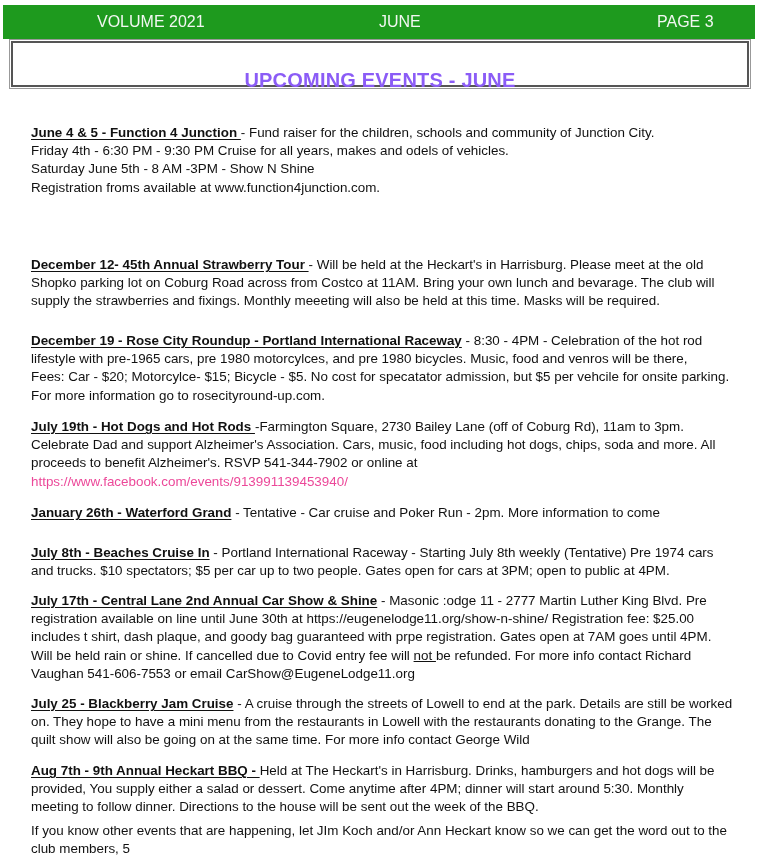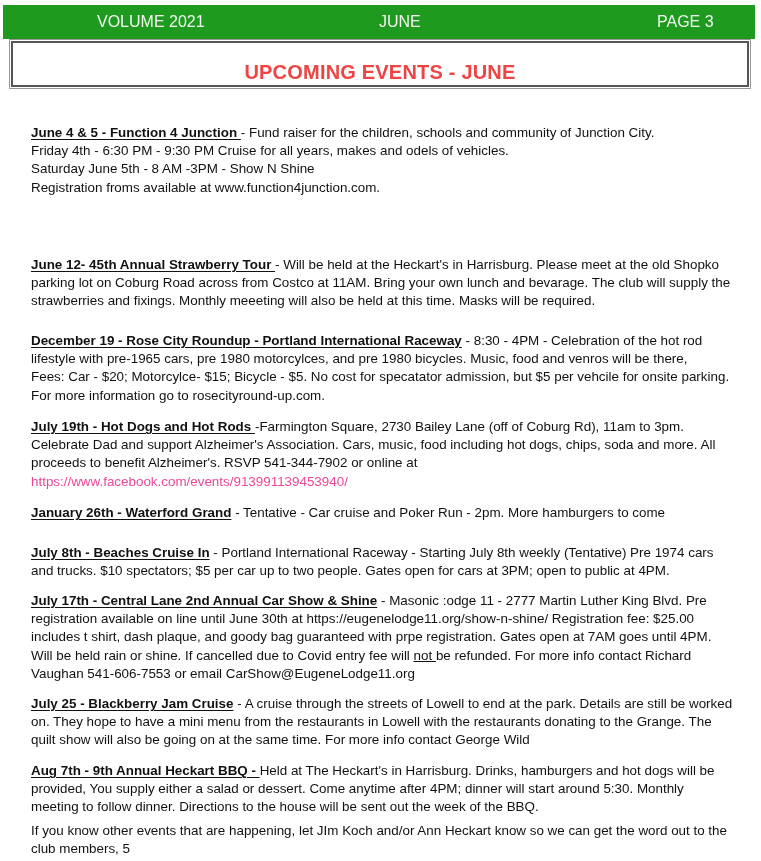--- a/index.html
+++ b/index.html
@@ -41,26 +41,26 @@
       top: 41px;
       width: 734px;
       height: 42px;
       border: 2px solid #555555;
       outline: 1px solid #999999;
       outline-offset: 1px;
       background: #ffffff;
       text-align: center;
     }
     .title-box h1 {
-      margin: 8px;
+      margin: 16px;
       font-size: 20px;
       font-weight: bold;
       line-height: 42px;
       letter-spacing: 0.2px;
-      color: #ef4444;
+      color: #8b5cf6;
       font-family: "Liberation Sans", sans-serif;
     }
 
     .content {
       position: absolute;
       left: 15px;
       top: 108px;
       width: 735px;
       font-size: 13.4px;
       line-height: 18.2px;
@@ -109,35 +109,35 @@
 <div class="content">
 
   <div class="event" id="ev-0">
     <p><span class="ev-title">June 4 &amp; 5 - Function 4 Junction </span><span> -  Fund raiser for the children, schools and community of Junction City.</span></p>
     <p>Friday 4th - 6:30 PM - 9:30 PM Cruise for all years, makes and odels of vehicles.</p>
     <p>Saturday June 5th - 8 AM -3PM - Show N Shine</p>
     <p>Registration froms available at www.function4junction.com.</p>
   </div>
 
   <div class="event" id="ev-1">
-    <p><span class="ev-title">June 12- 45th Annual Strawberry Tour </span><span> - Will be held at the Heckart's in Harrisburg.  Please meet at the old Shopko parking lot on Coburg Road across from Costco at 11AM.  Bring your own lunch and bevarage.  The club will supply the strawberries and fixings.  Monthly meeeting will also be held at this time.  Masks will be required.</span></p>
+    <p><span class="ev-title">December 12- 45th Annual Strawberry Tour </span><span> - Will be held at the Heckart's in Harrisburg.  Please meet at the old Shopko parking lot on Coburg Road across from Costco at 11AM.  Bring your own lunch and bevarage.  The club will supply the strawberries and fixings.  Monthly meeeting will also be held at this time.  Masks will be required.</span></p>
   </div>
 
   <div class="event" id="ev-2">
     <p><span class="ev-title">December 19 - Rose City Roundup - Portland International Raceway</span><span>  - 8:30 - 4PM - Celebration of the hot rod lifestyle with pre-1965 cars, pre 1980 motorcylces, and pre 1980 bicycles.  Music, food and venros will be there,</span></p>
     <p>Fees:  Car - $20; Motorcylce- $15; Bicycle - $5.  No cost for specatator admission, but $5 per vehcile for onsite parking.  For more information go to rosecityround-up.com.</p>
   </div>
 
   <div class="event" id="ev-3">
     <p><span class="ev-title">July 19th - Hot Dogs and Hot Rods </span><span>-Farmington Square, 2730 Bailey Lane (off of Coburg Rd), 11am to 3pm. Celebrate Dad and support Alzheimer's Association.  Cars, music, food including hot dogs, chips, soda and more.  All proceeds to benefit Alzheimer's.  RSVP 541-344-7902 or online at</span></p>
     <p><a class="ev-link">https://www.facebook.com/events/913991139453940/</a></p>
   </div>
 
   <div class="event" id="ev-4">
-    <p><span class="ev-title">January 26th - Waterford Grand</span><span> - Tentative - Car cruise and Poker Run - 2pm.  More hamburgers to come</span></p>
+    <p><span class="ev-title">January 26th - Waterford Grand</span><span> - Tentative - Car cruise and Poker Run - 2pm.  More information to come</span></p>
   </div>
 
   <div class="event" id="ev-5">
     <p><span class="ev-title">July 8th - Beaches Cruise In</span><span> - Portland International Raceway - Starting July 8th weekly (Tentative)  Pre 1974 cars and trucks.  $10 spectators; $5 per car up to two people.  Gates open for cars at 3PM; open to public at 4PM.</span></p>
   </div>
 
   <div class="event" id="ev-6">
     <p><span class="ev-title">July 17th - Central Lane 2nd Annual Car Show &amp; Shine</span><span> -  Masonic :odge 11 - 2777 Martin Luther King Blvd.  Pre registration available on line until June 30th at https://eugenelodge11.org/show-n-shine/  Registration fee: $25.00 includes t shirt, dash plaque, and goody bag guaranteed with prpe registration.  Gates open at 7AM goes until 4PM. Will be held rain or shine. If cancelled due to Covid entry fee will </span><span class="u">not </span><span>be refunded. For more info contact Richard Vaughan 541-606-7553 or email CarShow@EugeneLodge11.org</span></p>
   </div>
 

